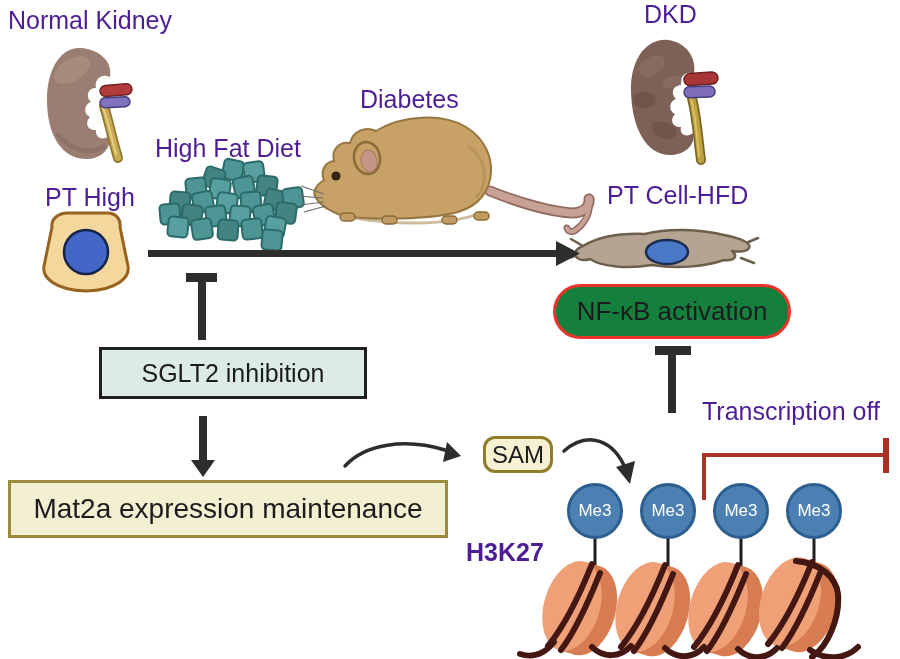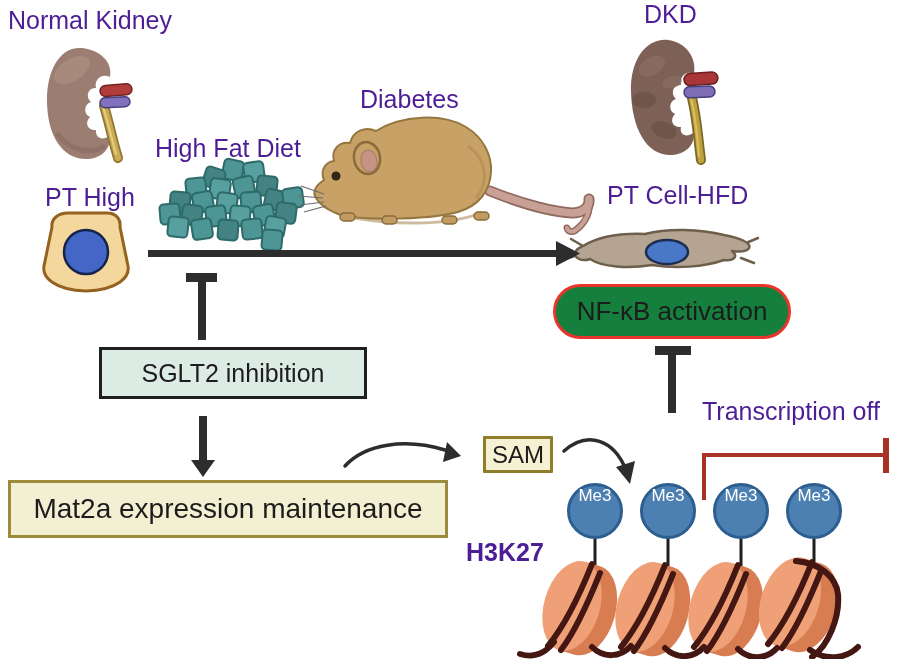--- a/index.html
+++ b/index.html
@@ -5,25 +5,25 @@
   html,body{margin:0;padding:0;background:#ffffff;}
   #figure-canvas{
     position:relative;width:900px;height:659px;background:#ffffff;overflow:hidden;
     font-family:"Liberation Sans", sans-serif;color:#1c1c1c;
   }
   #art{position:absolute;left:0;top:0;width:900px;height:659px;z-index:1;}
   .lbl{position:absolute;z-index:3;white-space:nowrap;font-size:25px;line-height:1.15;color:#4c1d95;}
   .box{position:absolute;z-index:2;display:flex;align-items:center;justify-content:center;box-sizing:border-box;}
   #sglt2-box{left:75px;top:347px;width:268px;height:52px;background:var(--sglt2-box-fill,#dcebe4);border:3px solid #1f1f1f;font-size:25px;margin-left:24px;}
   #mat2a-box{left:8px;top:480px;width:440px;height:58px;background:var(--mat2a-box-fill,#f3efd2);border:3px solid var(--mat2a-border,#9c8b3a);font-size:28px;}
-  #sam-box{left:483px;top:436px;width:70px;height:37px;background:#f6f1d2;border:3px solid #8f7d2a;border-radius:1px;font-size:24px;}
+  #sam-box{left:483px;top:436px;width:70px;height:37px;background:#f6f1d2;border:3px solid #8f7d2a;border-radius:12px;font-size:24px;}
   #nfkb-pill{left:553px;top:284px;width:238px;height:55px;background:#15803d;border:3px solid var(--nfkb-border-red,#e8342a);border-radius:28px;font-size:26px;justify-content:center;}
   .me3-badge{position:absolute;z-index:3;width:56px;height:56px;border-radius:50%;box-sizing:border-box;
     background:var(--me3-blue,#4d80b2);border:3px solid #2c5e8f;color:#ffffff;font-size:17px;
-    display:flex;align-items:flex-start;justify-content:center;top:483px;}
+    display:flex;align-items:center;justify-content:center;top:483px;}
   
   .arrow{fill:var(--arrow-black,#2d2d2d);}
   .arrow-stroke{stroke:var(--arrow-black,#2d2d2d);stroke-width:3.5;fill:none;stroke-linecap:round;}
   .red-line{stroke:var(--inhibition-red,#a93226);stroke-width:4;fill:none;stroke-linecap:butt;}
   .red-cap{stroke:var(--inhibition-red,#a93226);stroke-width:6;fill:none;stroke-linecap:butt;}
   .cube{fill:var(--hfd-teal,#4e9595);stroke:#2d6b6b;stroke-width:2;}
   .cube.l{fill:#58a0a0;} .cube.d{fill:#448383;}
   .nuc-face{fill:var(--nucleosome-salmon,#efa077);}
   .nuc-side{fill:#d87c52;}
   .dna{stroke:#441712;stroke-width:6;fill:none;stroke-linecap:round;}

